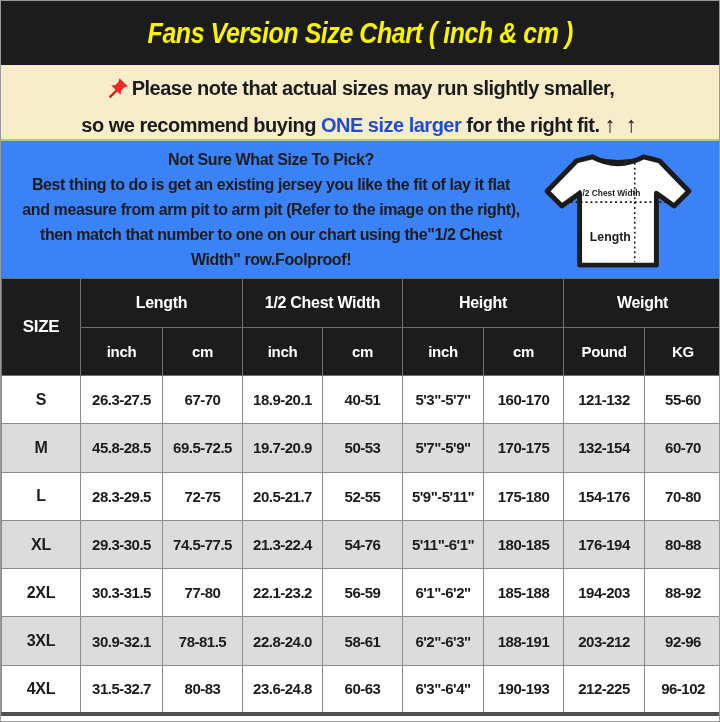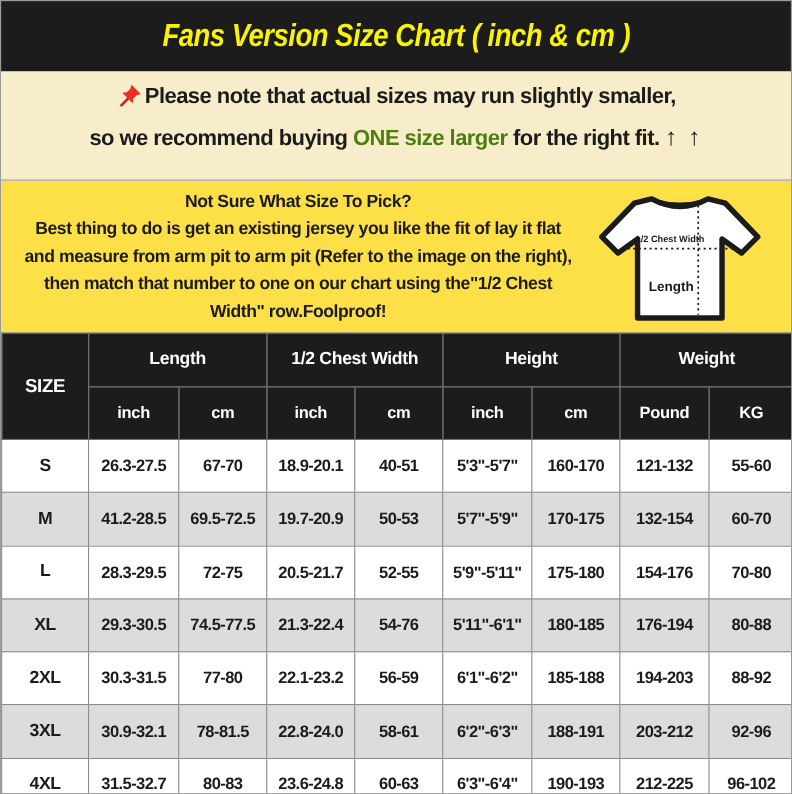--- a/index.html
+++ b/index.html
@@ -12,29 +12,29 @@
   
   .title-bar {
     height:64px; background:#1c1c1c; display:flex; align-items:center; justify-content:center;font-style:italic;
   }
   .title-bar h1 {
     margin:0; color:#f9f400; font-size:29px; letter-spacing:-0.5px; white-space:nowrap;
     transform:scaleX(0.86); transform-origin:center;
   }
   
   .notice {
-    height:100px; background:#f8edcb; border-bottom:2px solid #b9b9ae;
+    height:76px; background:#f8edcb; border-bottom:2px solid #b9b9ae;
     text-align:center; padding-top:7px;
   }
   .notice p { margin:0; font-size:20px; letter-spacing:-0.5px; line-height:32px; white-space:nowrap; }
   .notice .pin { display:inline-block; vertical-align:-5px; margin-right:1px; }
-  .notice .hl { color:#4d7c0f; }
+  .notice .hl { color:#1d4ed8; }
   .notice .arrows { font-size:22px; letter-spacing:2px; }
   
-  .instructions { position:relative; height:137px; background:#fde047; }
+  .instructions { position:relative; height:137px; background:#3b82f6; }
   .instructions-text {
     position:absolute; left:0; top:6px; width:540px; text-align:center;
   }
   .instructions-text p {
     margin:0; font-size:16px; line-height:25px; letter-spacing:-0.4px; white-space:nowrap;
   }
   .shirt { position:absolute; right:22px; top:5px; }
   .shirt text { font-family:"Liberation Sans", sans-serif; font-weight:700; fill:#1b1b1b; }
   
   table.size-table {
@@ -138,21 +138,21 @@
           <td>67-70</td>
           <td>18.9-20.1</td>
           <td>40-51</td>
           <td>5'3"-5'7"</td>
           <td>160-170</td>
           <td>121-132</td>
           <td>55-60</td>
         </tr>
         <tr class="alt">
           <td class="size-col">M</td>
-          <td>41.2-28.5</td>
+          <td>45.8-28.5</td>
           <td>69.5-72.5</td>
           <td>19.7-20.9</td>
           <td>50-53</td>
           <td>5'7"-5'9"</td>
           <td>170-175</td>
           <td>132-154</td>
           <td>60-70</td>
         </tr>
         <tr>
           <td class="size-col">L</td>

